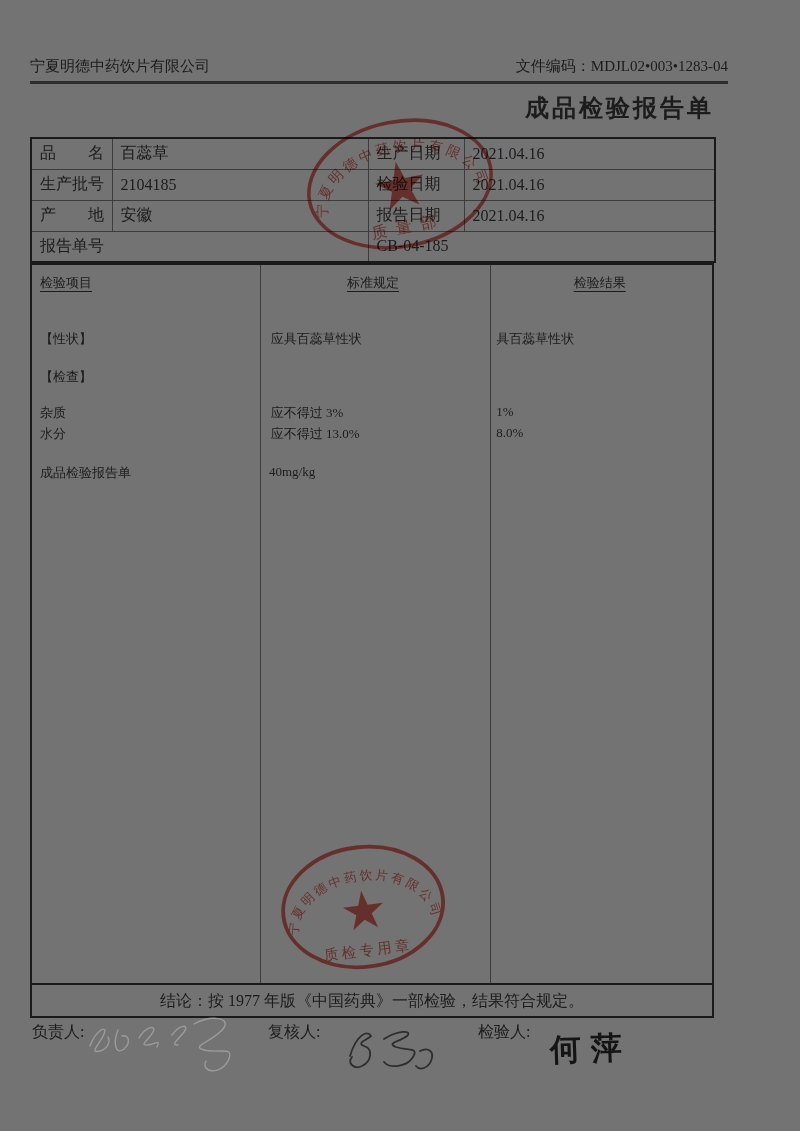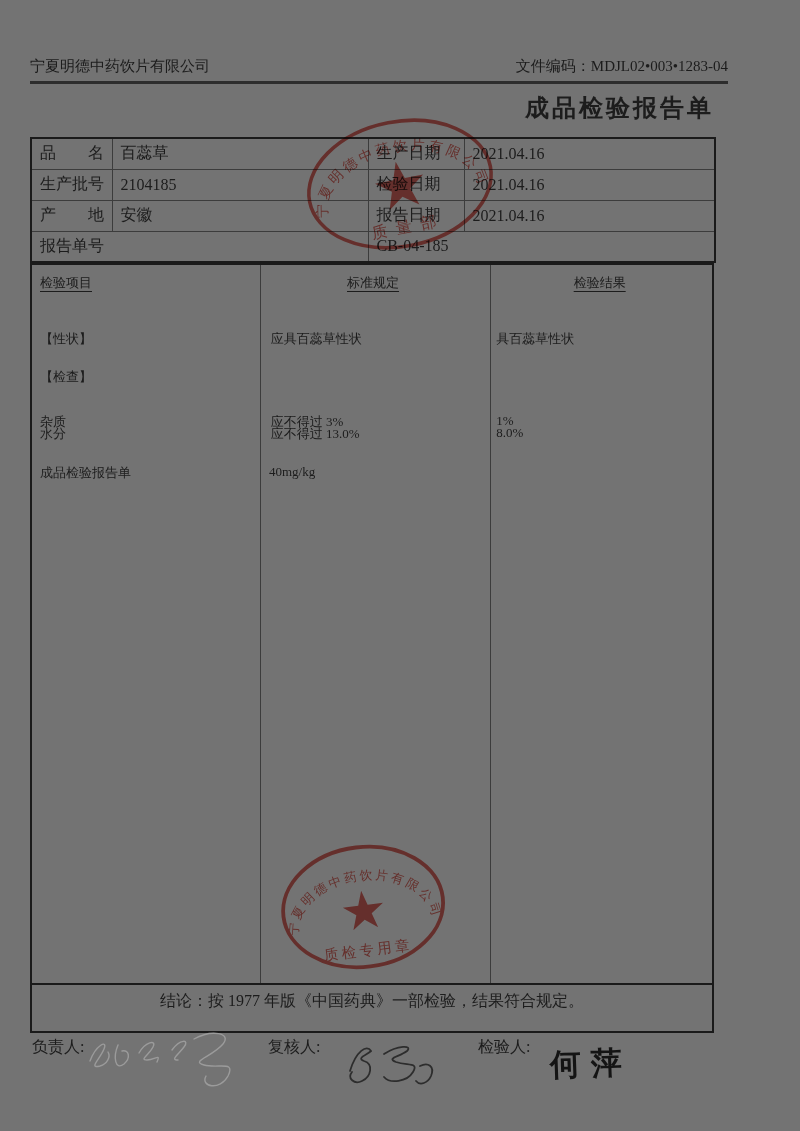--- a/index.html
+++ b/index.html
@@ -24,21 +24,21 @@
   .v1 { left:228px; } .v2 { left:458px; }
   .irow { position:absolute; left:0; width:100%; display:flex; }
   .c1 { width:228px; padding-left:8px; }
   .c2 { width:230px; padding-left:12px; }
   .c3 { width:226px; padding-left:9px; }
   .insp-head .c1 { text-align:left; }
   .insp-head .c2, .insp-head .c3 { text-align:center; padding-left:0; }
   .insp-head span { text-decoration:underline; text-underline-offset:4px; }
 
   
-  .concl { width:684px; height:48px; border:2px solid #1a1a1a; border-top:none; text-align:center; font-size:16px; line-height:31px; }
+  .concl { width:684px; height:33px; border:2px solid #1a1a1a; border-top:none; text-align:center; font-size:16px; line-height:31px; }
 
   
   .foot { position:relative; width:684px; height:100px; font-size:16px; }
   .flabel { position:absolute; top:4px; }
   .sig-svg { position:absolute; }
   .sig-text { position:absolute; left:520px; top:10px; font-size:31px; font-weight:bold; transform:rotate(-2deg); letter-spacing:10px; color:#141414; }
 
   
   .stamp { position:absolute; mix-blend-mode:multiply; opacity:0.82; }
   .stamp-top { left:301px; top:113px; width:198px; height:142px; transform:rotate(-11deg); }
@@ -96,21 +96,21 @@
     <div class="irow" style="top:65px">
       <div class="c1">【性状】</div>
       <div class="c2">应具百蕊草性状</div>
       <div class="c3">具百蕊草性状</div>
     </div>
     <div class="irow" style="top:103px">
       <div class="c1">【检查】</div>
       <div class="c2"></div>
       <div class="c3"></div>
     </div>
-    <div class="irow" style="top:148px">
+    <div class="irow" style="top:139px">
       <div class="c1">杂质</div>
       <div class="c2">应不得过 3%</div>
       <div class="c3">1%</div>
     </div>
     <div class="irow" style="top:160px">
       <div class="c1">水分</div>
       <div class="c2">应不得过 13.0%</div>
       <div class="c3">8.0%</div>
     </div>
     <div class="irow" style="top:199px">

